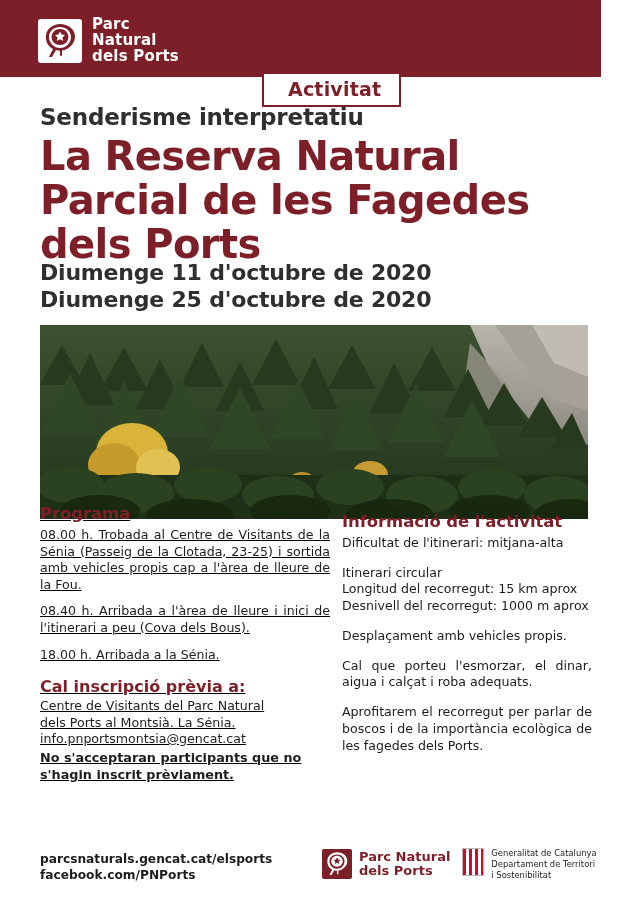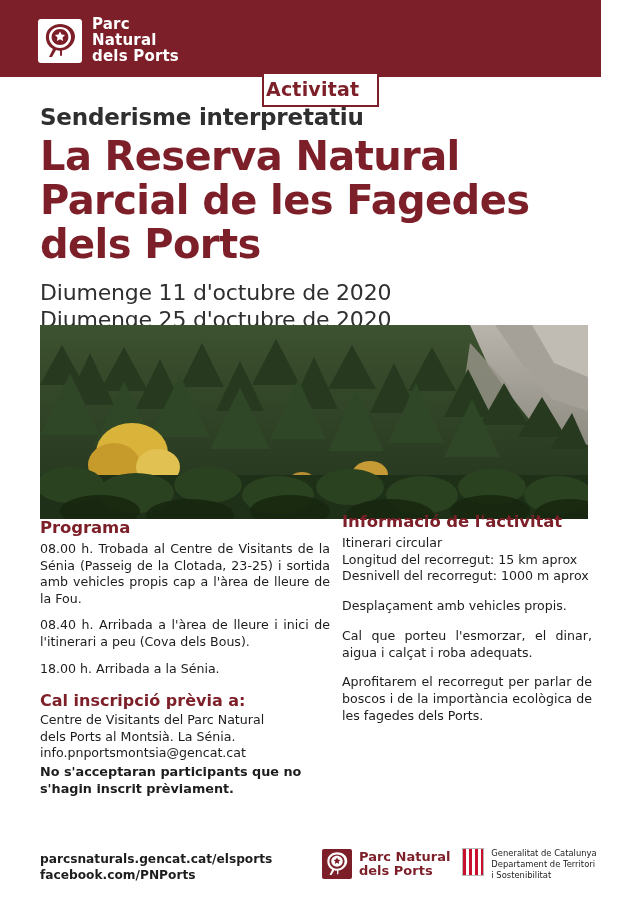--- a/index.html
+++ b/index.html
@@ -40,21 +40,21 @@
   }
   .brand-text .l1 { font-size: 15px; font-weight: bold; letter-spacing: .2px; }
   .brand-text .l2 { font-size: 15px; font-weight: bold; letter-spacing: .2px; }
   .brand-text .l3 { font-size: 15px; font-weight: bold; letter-spacing: .2px; }
 
   
   .tag {
     position: absolute; left: 262px; top: 72px;
     background: #ffffff;
     border: 2px solid #7d1f28;
-    padding: 4px 18px 5px 2px;
+    padding: 4px 18px 5px 24px;
     color: #7d1f28;
     font-weight: bold;
     font-size: 19px;
     letter-spacing: .2px;
   }
 
   
   .kicker {
     position: absolute; left: 40px; top: 104px;
     color: #2f2f2f;
@@ -65,41 +65,42 @@
   .title {
     position: absolute; left: 40px; top: 134px;
     width: 560px;
     color: #7d1f28;
     font-size: 40px;
     font-weight: bold;
     line-height: 1.10;
     letter-spacing: -.6px;
   }
   .dates {
-    position: absolute; left: 40px; top: 280px;
+    position: absolute; left: 40px; top: 260px;
     color: #2f2f2f;
     font-size: 22px;
-    font-weight: normal;
+    font-weight: bold;
     line-height: 1.22;
     letter-spacing: -.2px;
   }
 
   
   .photo {
     position: absolute; left: 40px; top: 325px;
     width: 548px; height: 194px;
     overflow: hidden;
     background: #27391f;
   }
   .photo svg { display: block; }
 
   
   .col-left {
-    position: absolute; left: 40px; top: 518px;
+    position: absolute; left: 40px; top: 504px;
     width: 290px;
+    text-decoration: underline;
   }
   .col-right {
     position: absolute; left: 342px; top: 512px;
     width: 250px;
   }
   h2.sec {
     margin: 0 0 4px 0;
     color: #7d1f28;
     font-size: 16.5px;
     font-weight: bold;
@@ -286,20 +287,21 @@
     <div class="contact">
       <div>Centre de Visitants del Parc Natural</div>
       <div>dels Ports al Montsià. La Sénia.</div>
       <div>info.pnportsmontsia@gencat.cat</div>
     </div>
     <div class="warn">No s'acceptaran participants que no s'hagin inscrit prèviament.</div>
   </div>
 
   <div class="col-right">
     <h2 class="sec">Informació de l'activitat</h2>
+    <p class="para">Dificultat de l'itinerari: mitjana-alta</p>
     <p class="para" style="white-space: pre-line;">Itinerari circular
 Longitud del recorregut: 15 km aprox
 Desnivell del recorregut: 1000 m aprox</p>
     <p class="para">Desplaçament amb vehicles propis.</p>
     <p class="para">Cal que porteu l'esmorzar, el dinar, aigua i calçat i roba adequats.</p>
     <p class="para last">Aprofitarem el recorregut per parlar de boscos i de la importància ecològica de les fagedes dels Ports.</p>
   </div>
 
   <div class="footer-links">
     <div>parcsnaturals.gencat.cat/elsports</div>

